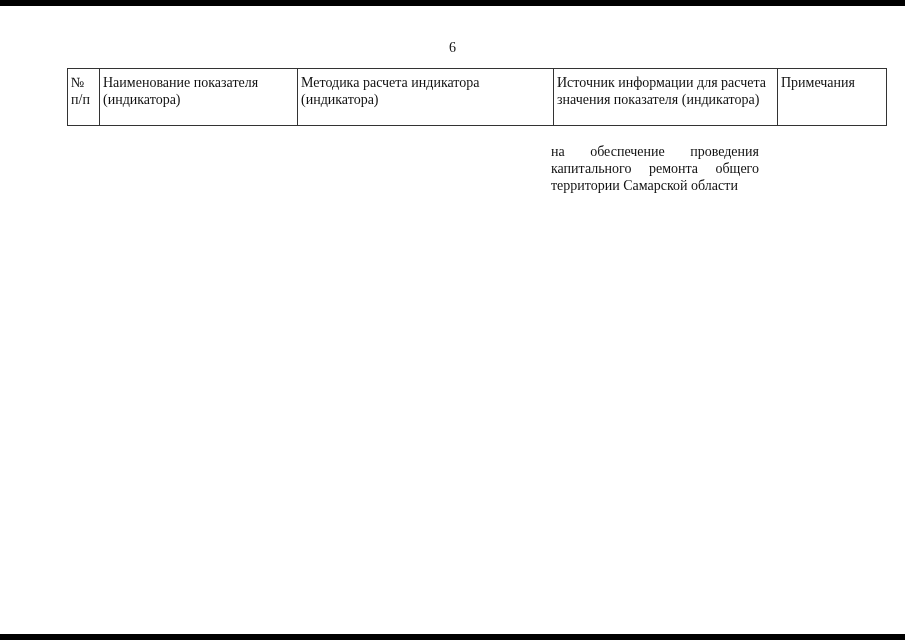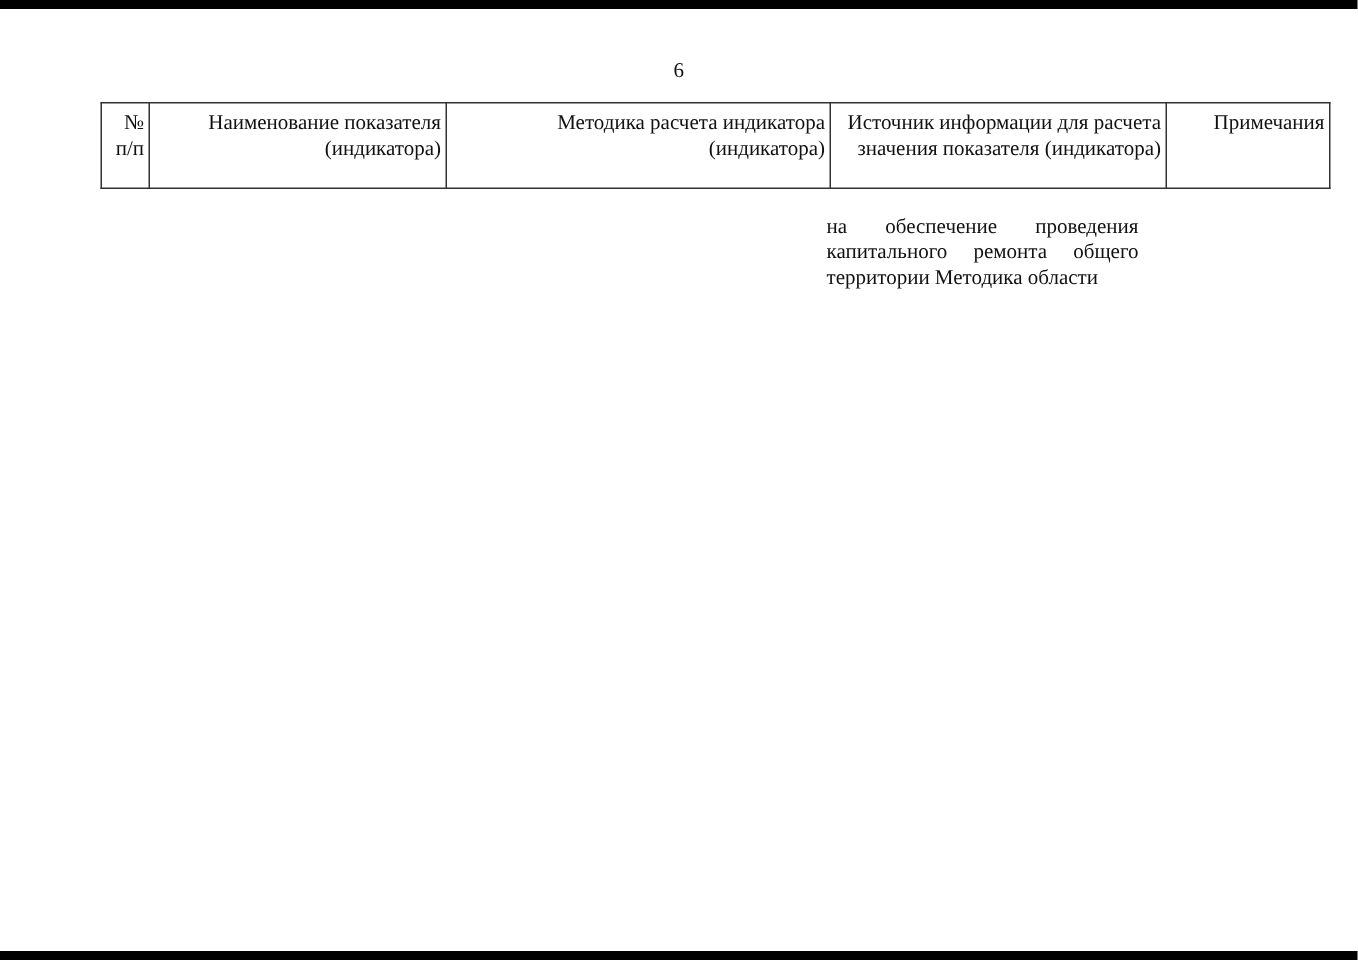--- a/index.html
+++ b/index.html
@@ -1,21 +1,21 @@
 <!DOCTYPE html>
 <html><head>
 <meta charset="utf-8">
 <style>
   html,body{margin:0;padding:0;}
   body{width:905px;height:640px;background:#fff;position:relative;overflow:hidden;font-family:"Liberation Serif",serif;color:#111;}
   .topbar{position:absolute;left:0;top:0;width:905px;height:6px;background:#000;}
   .botbar{position:absolute;left:0;top:634px;width:905px;height:6px;background:#000;}
   .pagenum{position:absolute;left:0;width:905px;top:40px;text-align:center;font-size:14px;}
   table{position:absolute;left:67px;top:68px;border-collapse:collapse;font-size:14px;line-height:17px;}
-  th{border:1px solid #333;font-weight:normal;vertical-align:top;text-align:right;padding:5px 3px 0 3px;height:57px;box-sizing:border-box;}
+  th{border:1px solid #333;font-weight:normal;vertical-align:top;text-align:left;padding:5px 3px 0 3px;height:57px;box-sizing:border-box;}
   .c0{width:32px;}
   .c1{width:198px;}
   .c2{width:256px;}
   .c3{width:224px;margin-top:22px;}
   .c4{width:109px;font-family:Liberation Serif, serif;}
   .cont{position:absolute;left:551px;top:143px;width:208px;font-size:14px;line-height:17px;text-align:justify;text-align-last:justify;}
   .cont .line{display:block;}
   .cont .line.last{text-align-last:left;}
 </style>
 </head>
@@ -32,16 +32,16 @@
     <th class="c2">Методика расчета индикатора (индикатора)</th>
     <th class="c3">Источник информации для расчета значения показателя (индикатора)</th>
     <th class="c4">Примечания</th>
   </tr>
 </tbody>
   </table>
 
 <div class="cont">
   <span class="line">на обеспечение проведения</span>
   <span class="line">капитального ремонта общего</span>
-  <span class="line last">территории Методика области</span>
+  <span class="line last">территории Самарской области</span>
 </div>
 
 <div class="botbar"></div>
 
 </body></html>

